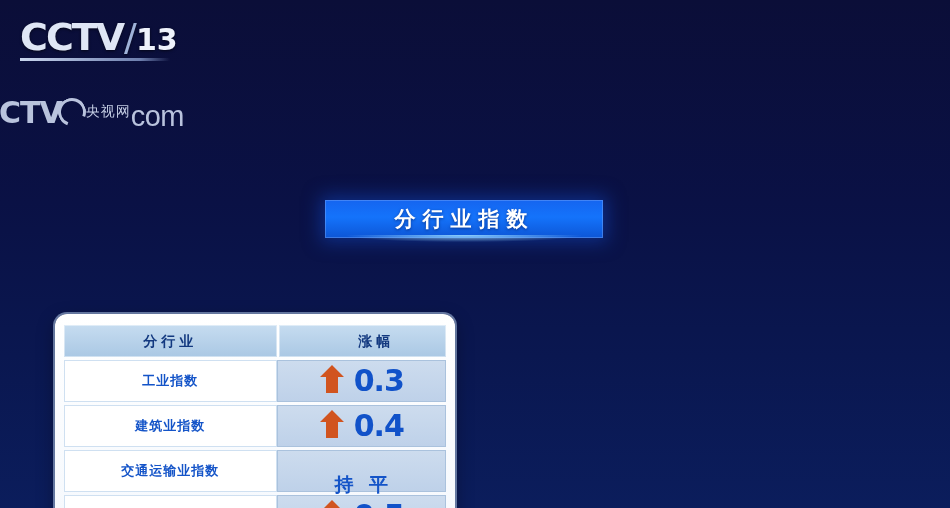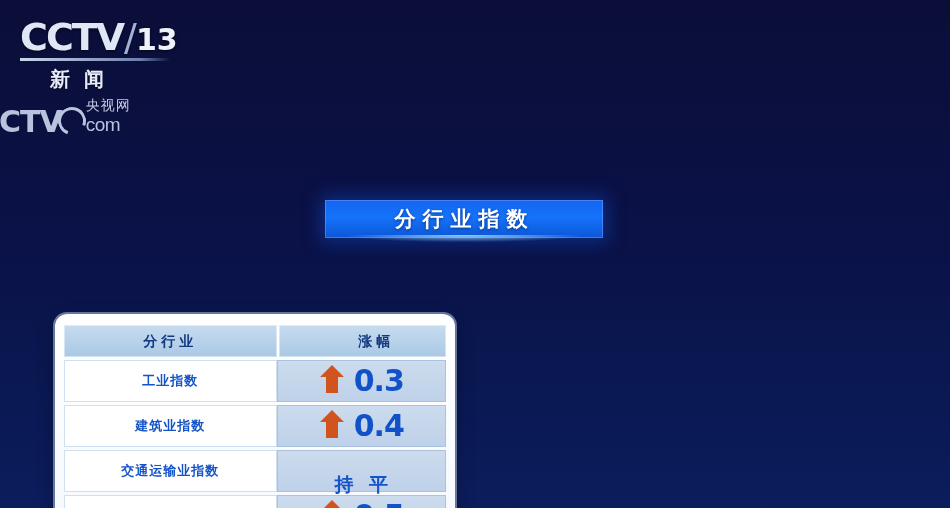--- a/index.html
+++ b/index.html
@@ -47,23 +47,23 @@
   .cctvcom{position:absolute;right:22px;top:26px;height:46px;color:#aeb8d4;}
   .cctvcom .row{display:flex;align-items:flex-end;}
   .cctvcom .c1{
     font-size:30px;font-weight:bold;letter-spacing:-1px;color:#b9c3dd;
     font-family:"DejaVu Sans",sans-serif;line-height:30px;
   }
   .cctvcom .circle{
     width:22px;height:22px;border:3px solid #b9c3dd;border-radius:50%;
     margin:0 2px 2px -4px;border-bottom-color:transparent;transform:rotate(-25deg);
   }
-  .cctvcom .stack{display:flex;flex-direction:column;margin-left:-2px;}
+  .cctvcom .stack{display:flex;flex-direction:row;margin-left:-2px;}
   .cctvcom .cn{font-size:14px;letter-spacing:1px;color:#c2cbe2;line-height:15px;}
-  .cctvcom .com{font-size:19px;line-height:24px;color:#b9c3dd;letter-spacing:-.5px;}
+  .cctvcom .com{font-size:29px;line-height:24px;color:#b9c3dd;letter-spacing:-.5px;}
 
   
   .banner{
     position:absolute;left:325px;top:82px;width:278px;height:38px;
     background:linear-gradient(180deg,#1565f0 0%,#1473fb 45%,#0d56d6 100%);
     box-shadow:0 0 18px 4px rgba(16,70,190,.55), inset 0 0 0 1px rgba(150,190,255,.35);
   }
   .banner .txt{
     color:#ffffff;font-size:21px;font-weight:bold;letter-spacing:7px;
     text-align:center;line-height:38px;padding-left:1px;
@@ -117,21 +117,20 @@
 </head>
 <body>
 
 <div id="screen">
 
   <div class="cctv13">
     <div class="mark">
       <span>CCTV</span><span class="slash">/</span><span class="num">13</span>
     </div>
     <div class="underline"></div>
-    <div class="sub">新闻</div>
   </div>
 
   <div class="cctvcom">
     <div class="row">
       <span class="c1">CCTV</span>
       <span class="circle"></span>
       <span class="stack">
         <span class="cn">央视网</span>
         <span class="com">com</span>
       </span>

